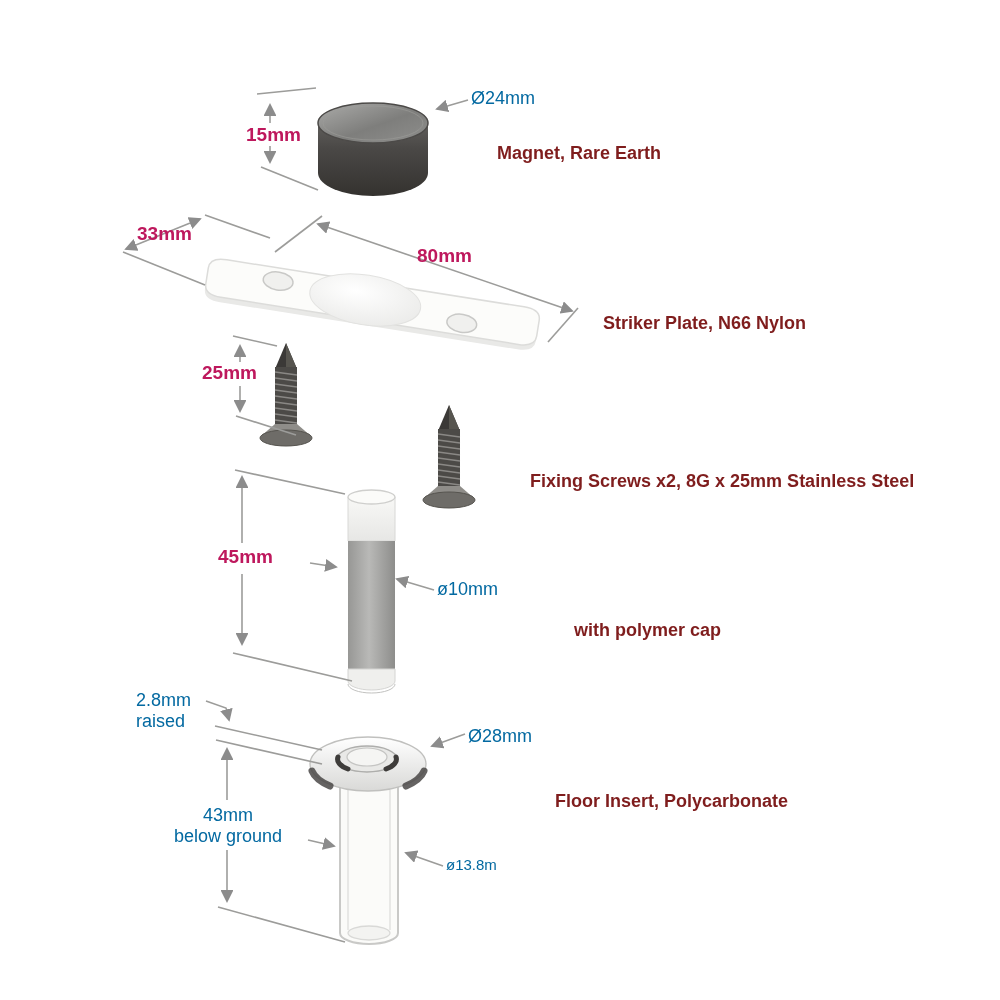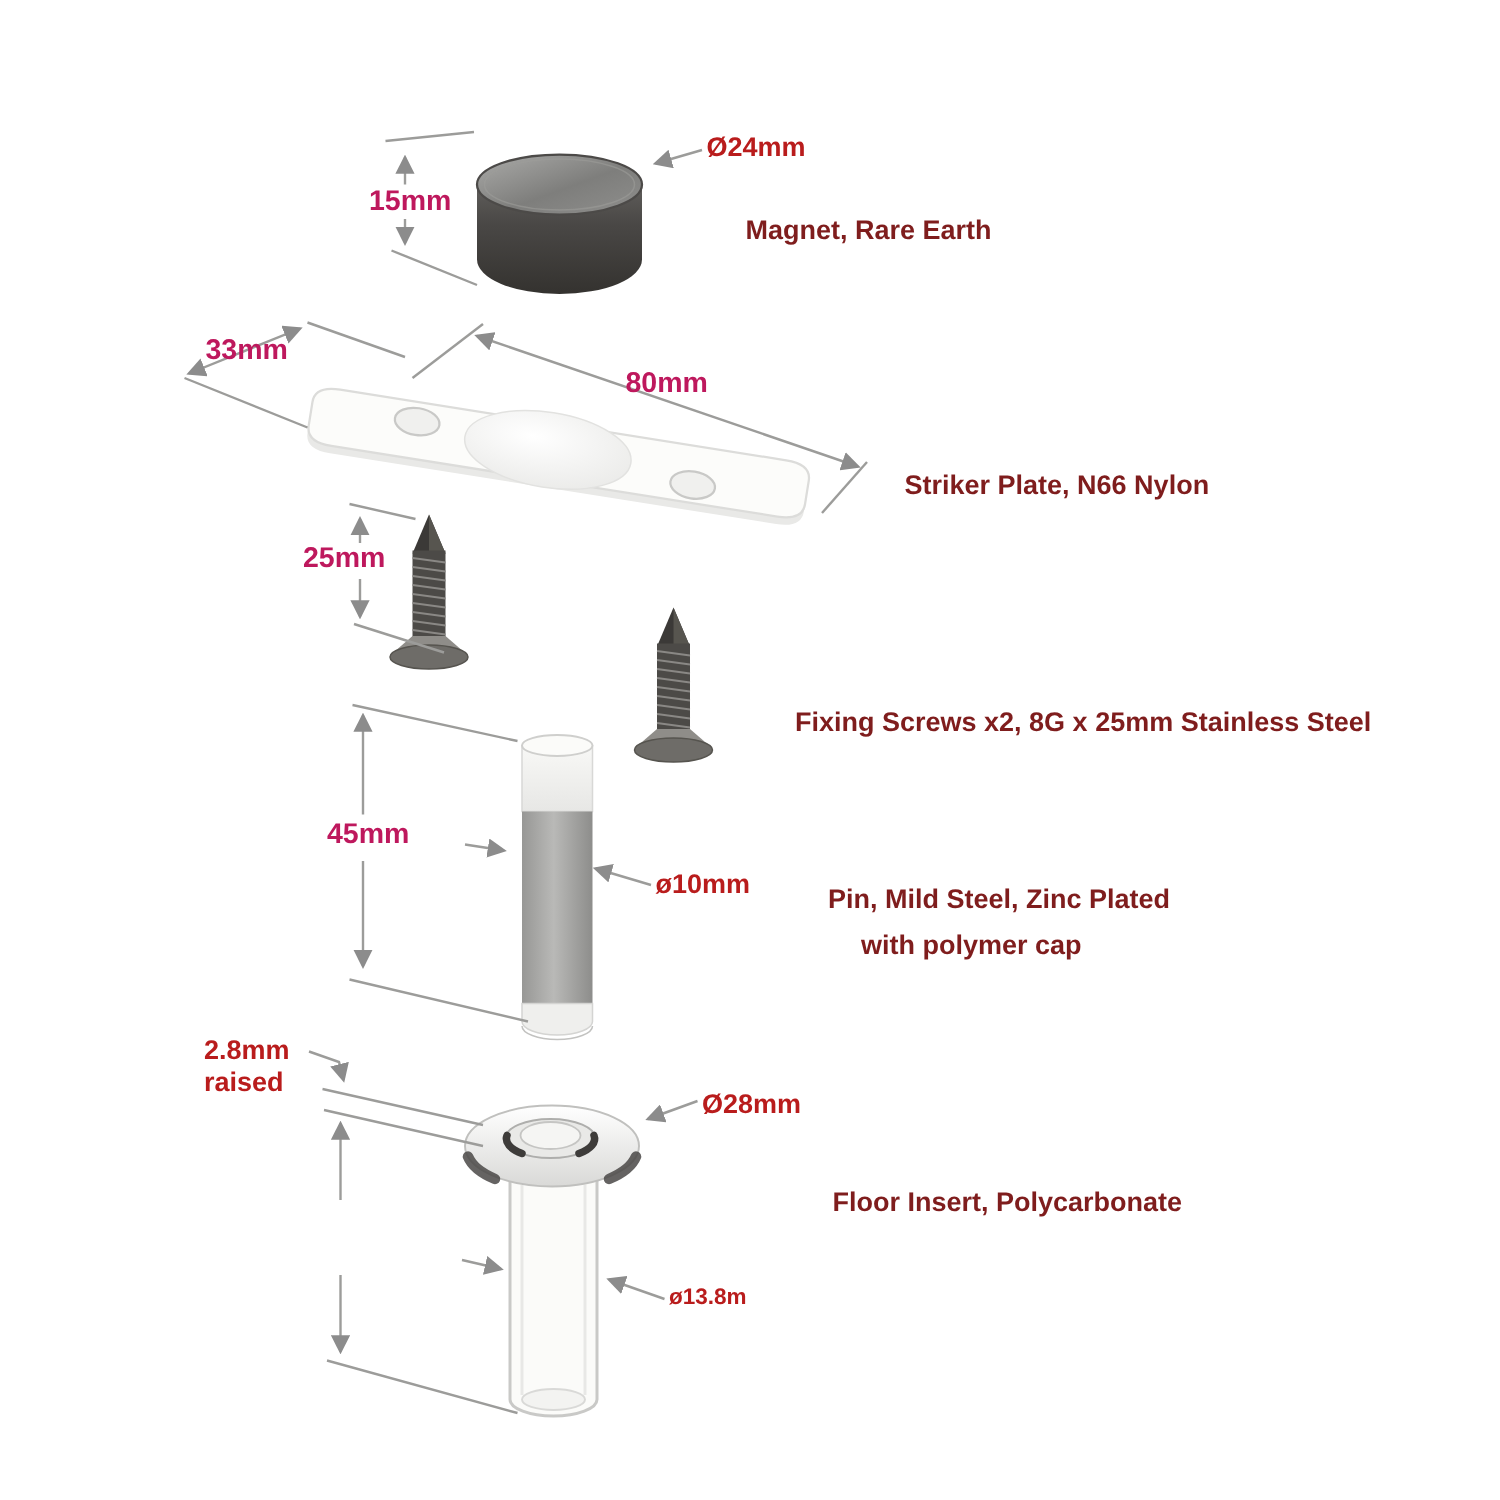--- a/index.html
+++ b/index.html
@@ -3,21 +3,21 @@
 <meta charset="utf-8">
 <style>
   html,body{margin:0;padding:0;background:#ffffff;}
   .canvas{
     position:relative;width:1000px;height:1000px;background:#ffffff;overflow:hidden;
     font-family:"Liberation Sans", sans-serif;
   }
   .canvas svg{position:absolute;left:0;top:0;}
   .lbl{position:absolute;white-space:nowrap;color:#be185d;line-height:1.15;}
   .dim-bold{font-size:19px;font-weight:700;}
-  .dim-reg{font-size:18px;font-weight:700;color:#b91c1c;}
+  .dim-reg{font-size:18px;font-weight:400;color:#0369a1;}
   .part-name{font-size:18px;font-weight:700;color:#7f1d1d;}
   .two-line{white-space:normal;}
   .t-right{}
   .t-center{text-align:center;}
 </style>
 </head>
 <body>
 
 <div class="canvas">
 
@@ -175,24 +175,27 @@
 
   <div class="lbl dim-bold" style="left:137px;top:223px;">33mm</div>
   <div class="lbl dim-bold" style="left:417px;top:245px;">80mm</div>
   <div class="lbl part-name" style="left:603px;top:313px;">Striker Plate, N66 Nylon</div>
 
   <div class="lbl dim-bold" style="left:202px;top:362px;">25mm</div>
   <div class="lbl part-name" style="left:530px;top:471px;">Fixing Screws x2, 8G x 25mm Stainless Steel</div>
 
   <div class="lbl dim-bold" style="left:218px;top:546px;">45mm</div>
   <div class="lbl dim-reg" style="left:437px;top:579px;">ø10mm</div>
-  <div class="lbl part-name" style="left:552px;top:589px;">Pin, Mild Steel, Zinc Plated</div>
   <div class="lbl part-name" style="left:552px;top:620px;margin-left:22px;">with polymer cap</div>
 
   <div class="lbl dim-reg two-line t-right" style="left:136px;top:690px;width:68px;">
     <div>2.8mm</div>
     <div>raised</div>
   </div>
   <div class="lbl dim-reg" style="left:468px;top:726px;">Ø28mm</div>
   <div class="lbl part-name" style="left:555px;top:791px;">Floor Insert, Polycarbonate</div>
+  <div class="lbl dim-reg two-line t-center" style="left:158px;top:805px;width:140px;">
+    <div>43mm</div>
+    <div>below ground</div>
+  </div>
   <div class="lbl dim-reg" style="left:446px;top:856px;font-size:15px;">ø13.8m</div>
 
 </div>
 
 </body></html>

